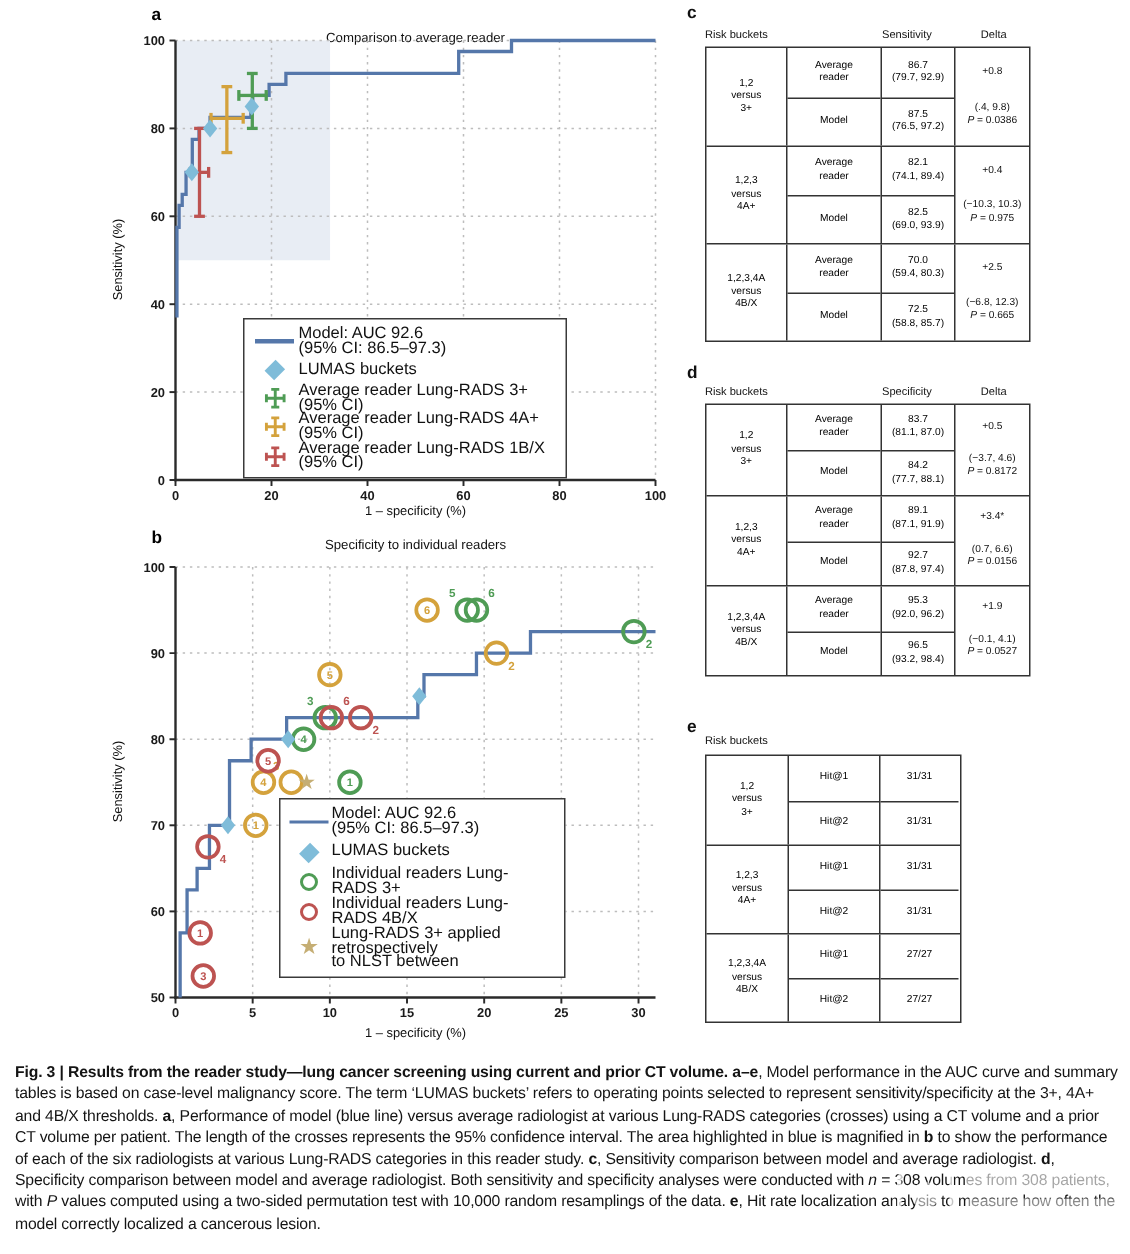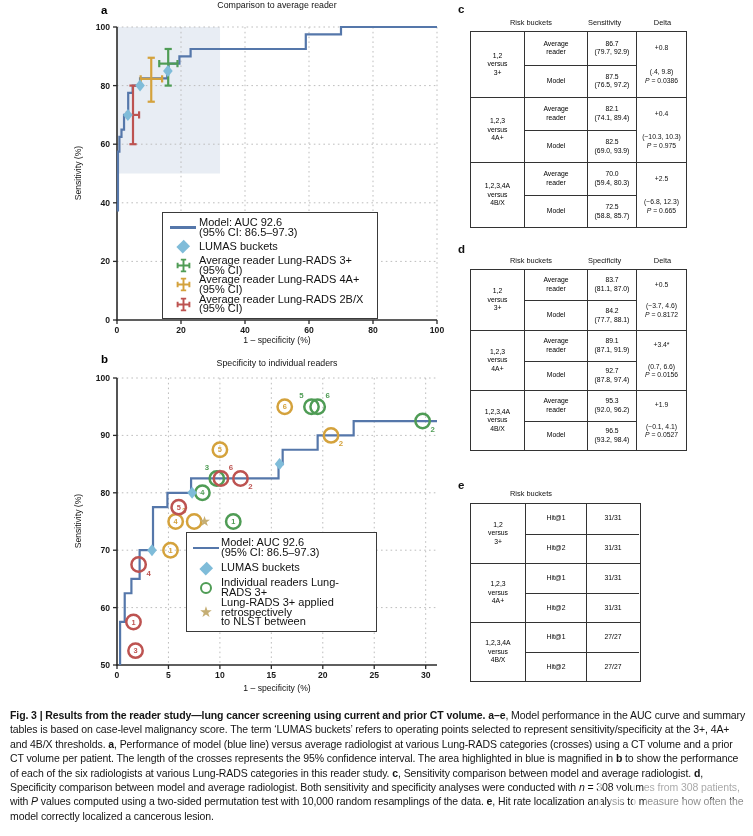--- a/index.html
+++ b/index.html
@@ -38,21 +38,21 @@
   .ic-circle.green{border-color:var(--green);} .ic-circle.orange{border-color:var(--orange);}
   .ic-circle.red{border-color:var(--red);}
   .ic-cross{display:inline-flex;} .ic-cross.green{color:var(--green);}
   .ic-cross.orange{color:var(--orange);} .ic-cross.red{color:var(--red);}
   .ic-star{color:var(--star);font-size:15px;line-height:12px;}
 
   
   .tables{position:absolute;left:455px;top:0;width:298px;height:710px;}
   .tletter{position:absolute;left:3px;font-weight:bold;font-size:11.5px;}
   .thead{position:absolute;font-size:7.4px;color:#111;}
-  .th-risk{position:absolute;left:15px;margin-left:40px;}
+  .th-risk{position:absolute;left:15px;}
   .th-metric{position:absolute;left:133px;width:50px;text-align:left;}
   .th-delta{position:absolute;left:183px;width:49px;text-align:center;}
   .mtable{position:absolute;left:15px;border:1.7px solid #333;background:#fff;}
   .mtable.cd{width:217px;}
   .mtable.e{width:171px;}
   .tg{display:flex;}
   .tg + .tg{border-top:1.5px solid #333;}
   .tg-c{height:65px;} .tg-d{height:60px;} .tg-e{height:59px;}
   .cell,.sub{display:flex;flex-direction:column;align-items:center;justify-content:center;
              font-size:6.8px;line-height:8.6px;text-align:center;color:#000;}
@@ -84,21 +84,21 @@
   .wm-l1{position:absolute;left:48px;top:16px;width:102px;height:13px;background:rgba(255,255,255,0.62);border-radius:3px;}
   .wm-l2{position:absolute;left:48px;top:33px;width:102px;height:11px;background:rgba(255,255,255,0.5);border-radius:3px;}
 </style>
 </head>
 <body>
 
 <div class="page">
 
   <div class="panel panel-a">
     <div class="panel-letter" style="left:101px;top:4px;">a</div>
-    <div class="chart-title" style="top:0;">Comparison to average reader</div>
+    <div class="chart-title" style="top:20px;">Comparison to average reader</div>
     <svg class="chart" id="chart-a" width="460" height="350">
         <rect x="117" y="27" width="103.04000000000002" height="146.5" fill="#e8edf4"></rect>
         <g stroke="#bdbdbd" stroke-width="1" stroke-dasharray="1.6 3.2">
           <line x1="181" y1="27" x2="181" y2="320"></line>
           <line x1="245" y1="27" x2="245" y2="320"></line>
           <line x1="309" y1="27" x2="309" y2="320"></line>
           <line x1="373" y1="27" x2="373" y2="320"></line>
           <line x1="437" y1="27" x2="437" y2="320"></line>
           <line x1="117" y1="261.4" x2="437" y2="261.4"></line>
           <line x1="117" y1="202.8" x2="437" y2="202.8"></line>
@@ -206,21 +206,21 @@
         <span class="ltext">Average reader Lung-RADS 4A+ (95% CI)</span>
       </div>
       <div class="lrow">
         <span class="licon">
             <span class="ic-cross red">
               <svg width="15" height="15" viewBox="0 0 14 14">
                 <path d="M7 1.5 V12.5 M4.5 1.5 H9.5 M4.5 12.5 H9.5 M1.5 7 H12.5 M1.5 4.5 V9.5 M12.5 4.5 V9.5" stroke="currentColor" stroke-width="1.8" fill="none"></path>
               </svg>
             </span>
           </span>
-        <span class="ltext">Average reader Lung-RADS 2B/X (95% CI)</span>
+        <span class="ltext">Average reader Lung-RADS 1B/X (95% CI)</span>
       </div>
     </div>
   </div>
 
   <div class="panel panel-b">
     <div class="panel-letter" style="left:101px;top:3px;">b</div>
     <div class="chart-title" style="top:8px;">Specificity to individual readers</div>
     <svg class="chart" id="chart-b" width="460" height="345">
         <g stroke="#bdbdbd" stroke-width="1" stroke-dasharray="1.6 3.2">
           <line x1="168.44694533762058" y1="28" x2="168.44694533762058" y2="315"></line>
@@ -336,20 +336,26 @@
         <span class="ltext">LUMAS buckets</span>
       </div>
       <div class="lrow">
         <span class="licon">
             <span class="ic-circle green"></span>
           </span>
         <span class="ltext">Individual readers Lung-RADS 3+</span>
       </div>
       <div class="lrow">
         <span class="licon">
+            <span class="ic-circle red"></span>
+          </span>
+        <span class="ltext">Individual readers Lung-RADS 4B/X</span>
+      </div>
+      <div class="lrow">
+        <span class="licon">
             <span class="ic-star">★</span>
           </span>
         <span class="ltext"><span>Lung-RADS 3+ applied retrospectively</span><br><span>to NLST between</span></span>
       </div>
     </div>
   </div>
 
   <div class="tables">
 
     <div class="tletter" style="top:3px;">c</div>

